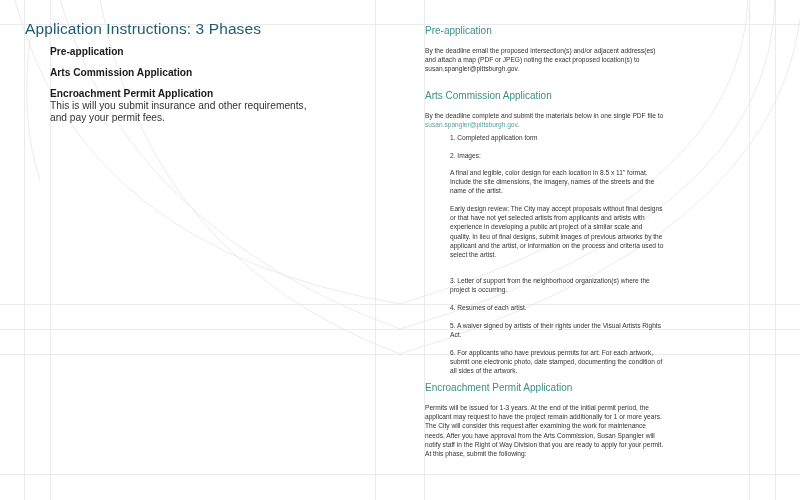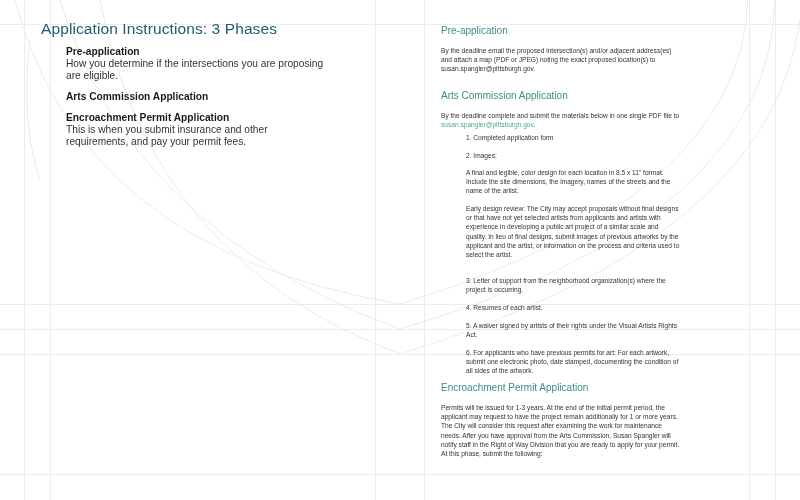--- a/index.html
+++ b/index.html
@@ -3,21 +3,21 @@
   <meta charset="utf-8">
   <style>
     html, body { margin: 0; padding: 0; }
     body {
       width: 800px; height: 500px; overflow: hidden; position: relative;
       background: #ffffff;
       font-family: "DejaVu Sans", sans-serif;
       color: #2a2a2a;
     }
     .bg { position: absolute; left: 0; top: 0; width: 800px; height: 500px; z-index: 0; }
-    .page { position: absolute; top: 0; height: 500px; z-index: 1; margin-left: 16px; }
+    .page { position: absolute; top: 0; height: 500px; z-index: 1; }
     .left-page { left: 0; width: 400px; }
     .right-page { left: 400px; width: 400px; }
 
     .main-title {
       position: absolute; left: 25px; top: 20px;
       font-family: "Liberation Sans", sans-serif;
       font-size: 15.5px; color: #1d5c70; letter-spacing: 0.1px;
       white-space: nowrap;
     }
     .phases { position: absolute; left: 50px; top: 45px; width: 260px; }
@@ -65,28 +65,27 @@
     <path d="M 775 0 Q 770 220 400 329"></path>
     <path d="M 800 20 Q 770 240 400 354"></path>
   </g>
 </svg>
 
 <div class="page left-page">
   <div class="main-title">Application Instructions: 3 Phases</div>
   <div class="phases">
     <div class="phase">
       <div class="phase-title">Pre-application</div>
-      <div class="phase-desc">How you determine if the intersections you are proposing are eligible.</div>
     </div>
     <div class="phase">
       <div class="phase-title">Arts Commission Application</div>
     </div>
     <div class="phase">
       <div class="phase-title">Encroachment Permit Application</div>
-      <div class="phase-desc">This is when you submit insurance and other requirements, and pay your permit fees.</div>
+      <div class="phase-desc">This is will you submit insurance and other requirements, and pay your permit fees.</div>
     </div>
   </div>
 </div>
 
 <div class="page right-page">
   <div class="rp sec-heading" style="top:25px;">Pre-application</div>
   <div class="rp body-text" style="top:46px;">By the deadline email the proposed intersection(s) and/or adjacent address(es) and attach a map (PDF or JPEG) noting the exact proposed location(s) to susan.spangler@pittsburgh.gov.</div>
 
   <div class="rp sec-heading" style="top:90px;">Arts Commission Application</div>
   <div class="rp body-text" style="top:111px;">

